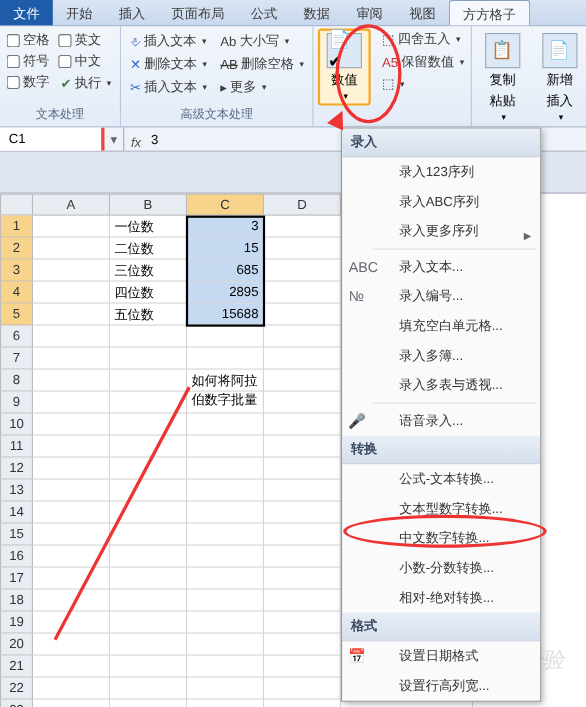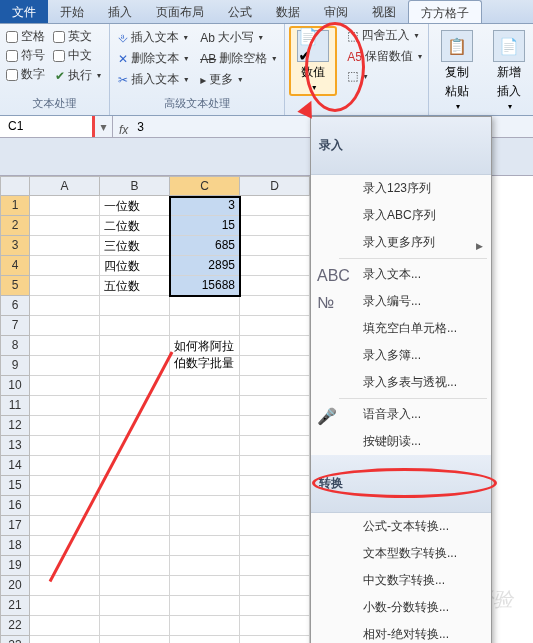--- a/index.html
+++ b/index.html
@@ -32,23 +32,23 @@
 .ch.sel{background:#f8d38c}
 .rows{}
 .row{display:flex}
 .rh{width:30px;height:20px;background:#e8edf4;border:1px solid #bbb;border-top:none;text-align:center;padding-top:2px;color:#333}
 .rh.sel{background:#f8d38c}
 .cell{width:70px;height:20px;border-right:1px solid #d4d4d4;border-bottom:1px solid #d4d4d4;padding:2px 4px;text-align:right}
 .cell.left{text-align:left}
 .cell.selc{background:#c5d9f1}
 .sel-border{position:absolute;border:2px solid #000;pointer-events:none}
 .menu{position:absolute;left:310px;top:116px;width:182px;background:#fafafa;border:1px solid #999;box-shadow:2px 2px 6px rgba(0,0,0,.3);z-index:10}
-.menu-header{background:linear-gradient(#e8eef7,#d5dfeC);padding:20px 8px;font-weight:bold;color:#3b4a60;border-bottom:1px solid #c5d0de}
+.menu-header{background:linear-gradient(#e8eef7,#d5dfeC);padding:4px 8px;font-weight:bold;color:#3b4a60;border-bottom:1px solid #c5d0de}
 .menu-item{display:flex;align-items:flex-end;padding:5px 8px 5px 52px;position:relative;color:#333}
-.menu-icon{position:absolute;left:6px;width:16px;height:16px;font-size:16px;color:#667}
+.menu-icon{position:absolute;left:6px;width:16px;height:16px;font-size:13px;color:#667}
 .menu-arrow{margin-left:auto;font-size:9px;color:#666}
 .menu-sep{height:1px;background:#ddd;margin:2px 4px 2px 28px}
 .ellipse{position:absolute;border:3px solid #e33;border-radius:50%;pointer-events:none;z-index:20}
 .arrow-line{position:absolute;background:#e33;transform-origin:left center;z-index:15;pointer-events:none}
 .arrow-head{position:absolute;width:0;height:0;z-index:15;pointer-events:none}
 .wm{position:absolute;right:20px;bottom:30px;color:#ccc;font-size:20px;font-style:italic;opacity:.6;z-index:5}
 </style>
 </head>
 <body>
 
@@ -423,23 +423,20 @@
       <span>录入多簿...</span>
     </div>
   <div class="menu-item">
       <span>录入多表与透视...</span>
     </div>
   <div class="menu-sep"></div>
   <div class="menu-item">
       <span class="menu-icon">🎤</span>
       <span>语音录入...</span>
     </div>
-  <div class="menu-item">
-      <span>按键朗读...</span>
-    </div>
   <div class="menu-header">转换</div>
   <div class="menu-item">
       <span>公式-文本转换...</span>
     </div>
   <div class="menu-item">
       <span>文本型数字转换...</span>
     </div>
   <div class="menu-item">
       <span>中文数字转换...</span>
     </div>

